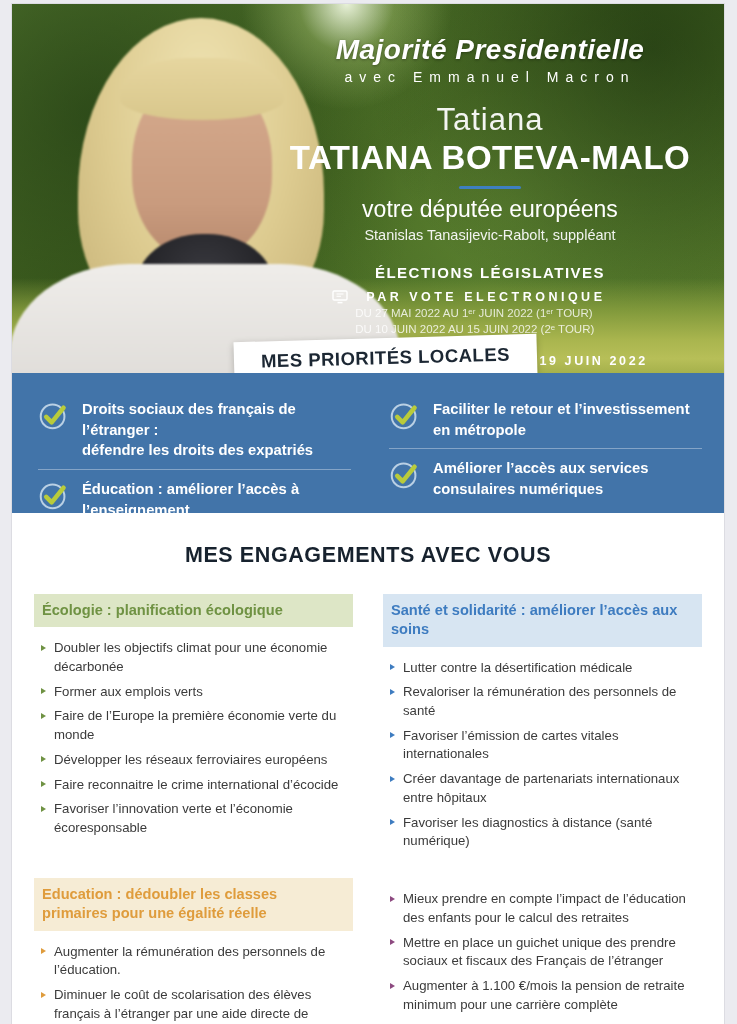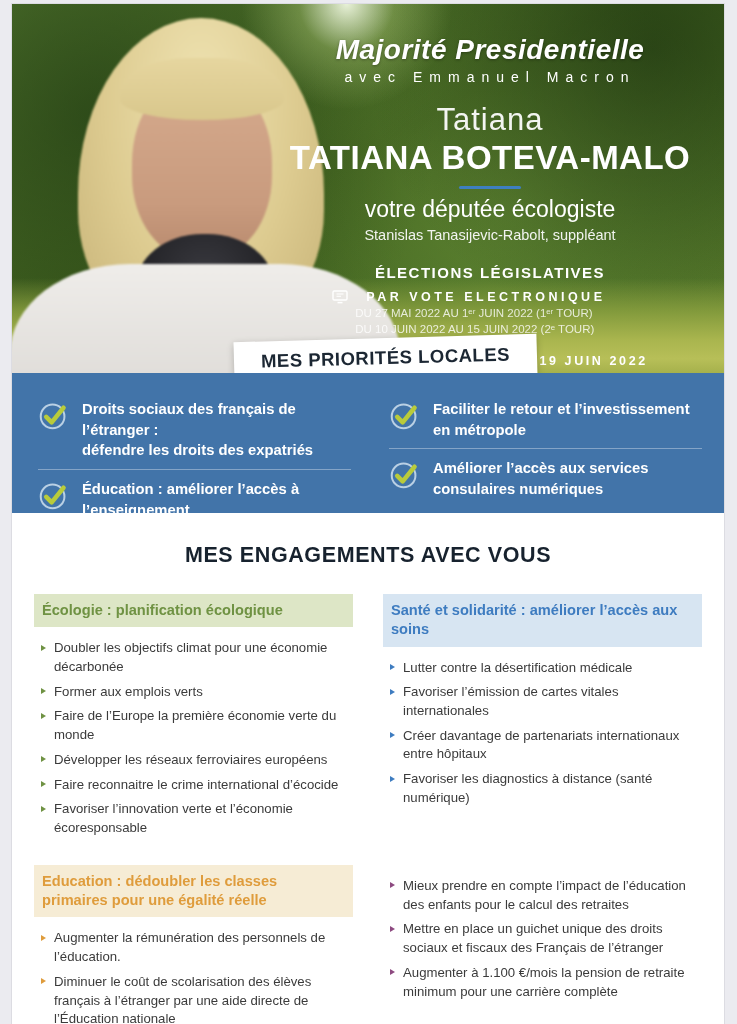--- a/index.html
+++ b/index.html
@@ -160,21 +160,21 @@
       <div class="scarf"></div>
       <div class="jacket"></div>
     </div>
 
     <div class="hero-text">
       <div class="brand-title">Majorité Presidentielle</div>
       <div class="brand-sub">avec Emmanuel Macron</div>
       <div class="first-name">Tatiana</div>
       <div class="full-name">TATIANA BOTEVA-MALO</div>
       <div class="underline" style="background:#3e7fc1"></div>
-      <div class="role">votre députée écologiste</div>
+      <div class="role">votre députée européens</div>
       <div class="substitute">Stanislas Tanasijevic-Rabolt, suppléant</div>
       <div class="elections">ÉLECTIONS LÉGISLATIVES</div>
 
       <div class="vote-block">
         <div class="vote-row">
           <span class="vote-icon">
             <svg width="16" height="14" viewBox="0 0 16 14">
               <rect x="1" y="1" width="14" height="9" rx="1.2" fill="none" stroke="#ffffff" stroke-width="1.4"></rect>
               <path d="M4.5 4h7M4.5 6.3h4.5" stroke="#ffffff" stroke-width="1.1"></path>
               <path d="M5.5 12.6h5" stroke="#ffffff" stroke-width="1.5"></path>
@@ -265,39 +265,40 @@
           <li>Développer les réseaux ferroviaires européens</li>
           <li>Faire reconnaitre le crime international d’écocide</li>
           <li>Favoriser l’innovation verte et l’économie écoresponsable</li>
         </ul>
       </div>
 
       <div class="sec sante">
         <div class="sec-header">Santé et solidarité : améliorer l’accès aux soins</div>
         <ul>
           <li>Lutter contre la désertification médicale</li>
+          <li>Revaloriser la rémunération des personnels de santé</li>
           <li>Favoriser l’émission de cartes vitales internationales</li>
           <li>Créer davantage de partenariats internationaux entre hôpitaux</li>
           <li>Favoriser les diagnostics à distance (santé numérique)</li>
         </ul>
       </div>
 
       <div class="sec edu">
         <div class="sec-header">Education : dédoubler les classes primaires pour une égalité réelle</div>
         <ul>
           <li>Augmenter la rémunération des personnels de l’éducation.</li>
           <li>Diminuer le coût de scolarisation des élèves français à l’étranger par une aide directe de l’Éducation nationale</li>
 
         </ul>
       </div>
 
       <div class="sec seniors">
         <ul>
           <li>Mieux prendre en compte l’impact de l’éducation des enfants pour le calcul des retraites</li>
-          <li>Mettre en place un guichet unique des droits sociaux et fiscaux des Français de l’étranger</li>
+          <li>Mettre en place un guichet unique des prendre sociaux et fiscaux des Français de l’étranger</li>
           <li>Augmenter à 1.100 €/mois la pension de retraite minimum pour une carrière complète</li>
 
         </ul>
       </div>
 
     </div>
   </div>
 
 </div>
 

